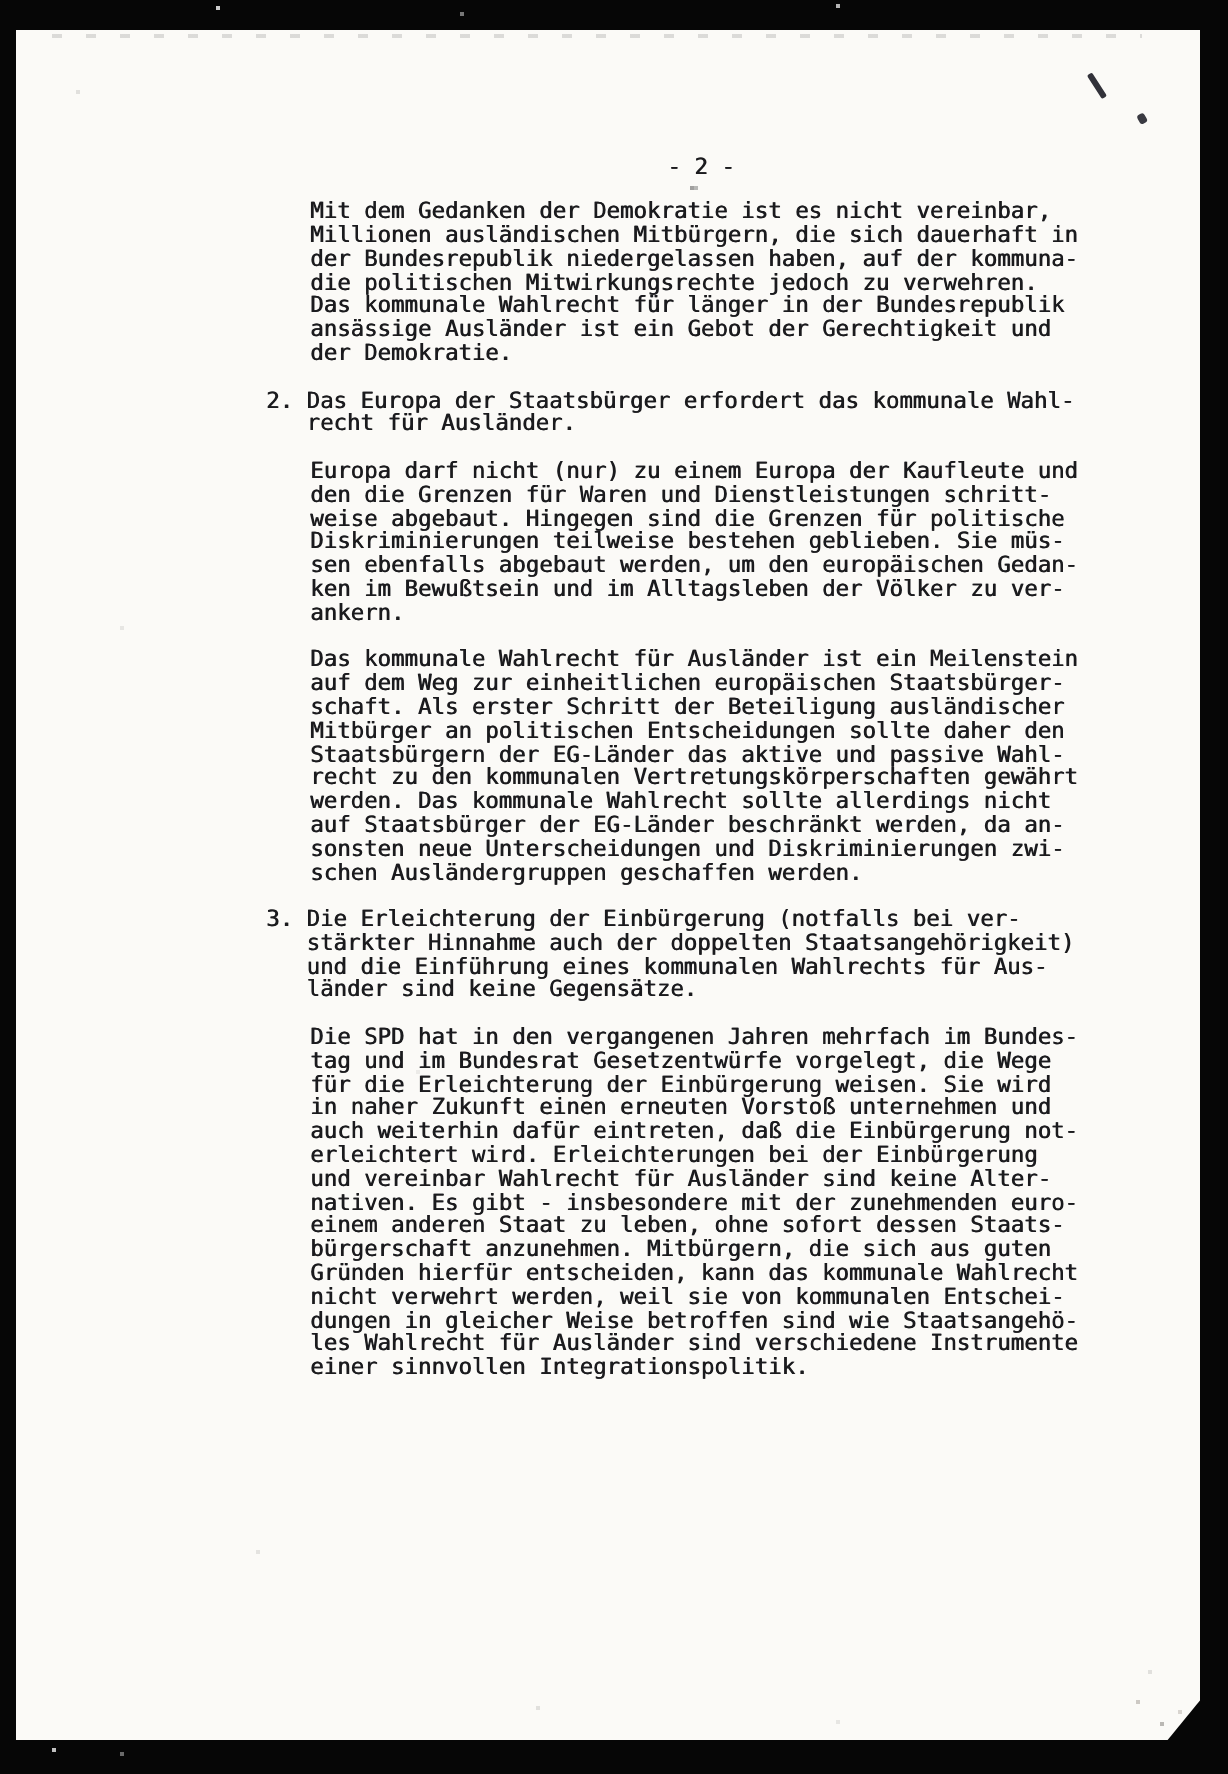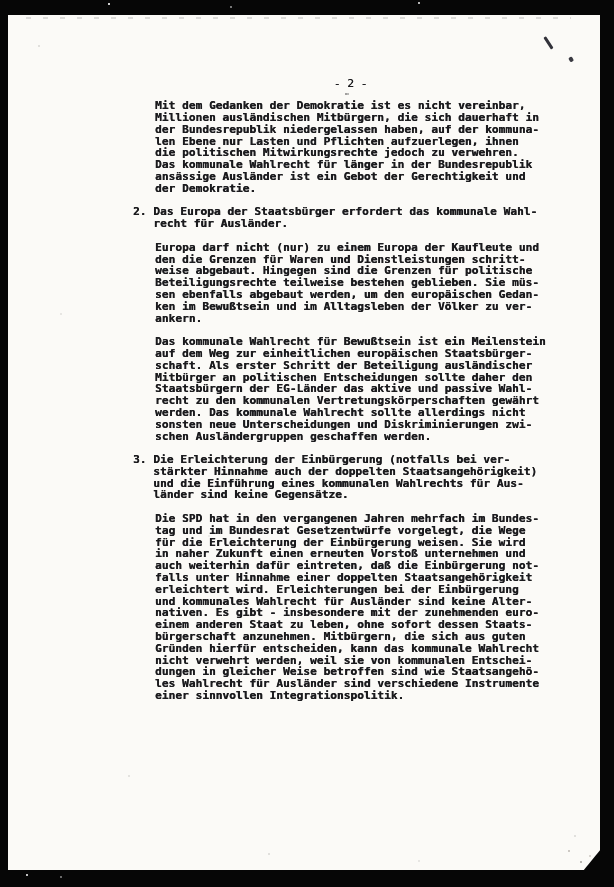--- a/index.html
+++ b/index.html
@@ -70,85 +70,84 @@
   
   .content{
     position:absolute;left:0;top:0;right:0;bottom:0;
     padding:63px 0 0 125px;
     font-size:11.2px;line-height:11.8px;color:#1b1b1e;
     text-shadow:.35px 0 0 currentColor;
   }
   .pagenum{width:391px;margin-left:22px;text-align:center;margin-bottom:10.4px;white-space:pre;}
   .block{margin-bottom:11.8px;}
   .block.plain{padding-left:22px;}
-  .line{white-space:pre;font-weight:bold;}
+  .line{white-space:pre;}
 </style>
 </head>
 <body>
 
 <div class="scan">
   <div class="band-specks"></div>
   <div class="paper">
     <div class="artifact-line"></div>
     <div class="noise"></div>
     <div class="pen-stroke"></div>
     <div class="pen-dot"></div>
     <div class="pagenum-speck"></div>
     <div class="content">
       <div class="pagenum">- 2 -</div>
       <div id="blocks">
           <div class="block plain">
             <div class="line">Mit dem Gedanken der Demokratie ist es nicht vereinbar,</div>
             <div class="line">Millionen ausländischen Mitbürgern, die sich dauerhaft in</div>
             <div class="line">der Bundesrepublik niedergelassen haben, auf der kommuna-</div>
-            <div class="line">len Ebene nur Lasten und Pflichten aufzuerlegen, ihnen</div>
             <div class="line">die politischen Mitwirkungsrechte jedoch zu verwehren.</div>
             <div class="line">Das kommunale Wahlrecht für länger in der Bundesrepublik</div>
             <div class="line">ansässige Ausländer ist ein Gebot der Gerechtigkeit und</div>
             <div class="line">der Demokratie.</div>
           </div>
           <div class="block numbered">
             <div class="line">2. Das Europa der Staatsbürger erfordert das kommunale Wahl-</div>
             <div class="line">   recht für Ausländer.</div>
           </div>
           <div class="block plain">
             <div class="line">Europa darf nicht (nur) zu einem Europa der Kaufleute und</div>
             <div class="line">den die Grenzen für Waren und Dienstleistungen schritt-</div>
             <div class="line">weise abgebaut. Hingegen sind die Grenzen für politische</div>
-            <div class="line">Beteiligungsrechte teilweise bestehen geblieben. Sie müs-</div>
+            <div class="line">Diskriminierungen teilweise bestehen geblieben. Sie müs-</div>
             <div class="line">sen ebenfalls abgebaut werden, um den europäischen Gedan-</div>
             <div class="line">ken im Bewußtsein und im Alltagsleben der Völker zu ver-</div>
             <div class="line">ankern.</div>
           </div>
           <div class="block plain">
-            <div class="line">Das kommunale Wahlrecht für Bewußtsein ist ein Meilenstein</div>
+            <div class="line">Das kommunale Wahlrecht für Ausländer ist ein Meilenstein</div>
             <div class="line">auf dem Weg zur einheitlichen europäischen Staatsbürger-</div>
             <div class="line">schaft. Als erster Schritt der Beteiligung ausländischer</div>
             <div class="line">Mitbürger an politischen Entscheidungen sollte daher den</div>
             <div class="line">Staatsbürgern der EG-Länder das aktive und passive Wahl-</div>
             <div class="line">recht zu den kommunalen Vertretungskörperschaften gewährt</div>
             <div class="line">werden. Das kommunale Wahlrecht sollte allerdings nicht</div>
+            <div class="line">auf Staatsbürger der EG-Länder beschränkt werden, da an-</div>
             <div class="line">sonsten neue Unterscheidungen und Diskriminierungen zwi-</div>
             <div class="line">schen Ausländergruppen geschaffen werden.</div>
           </div>
           <div class="block numbered">
             <div class="line">3. Die Erleichterung der Einbürgerung (notfalls bei ver-</div>
             <div class="line">   stärkter Hinnahme auch der doppelten Staatsangehörigkeit)</div>
             <div class="line">   und die Einführung eines kommunalen Wahlrechts für Aus-</div>
             <div class="line">   länder sind keine Gegensätze.</div>
           </div>
           <div class="block plain">
             <div class="line">Die SPD hat in den vergangenen Jahren mehrfach im Bundes-</div>
             <div class="line">tag und im Bundesrat Gesetzentwürfe vorgelegt, die Wege</div>
             <div class="line">für die Erleichterung der Einbürgerung weisen. Sie wird</div>
             <div class="line">in naher Zukunft einen erneuten Vorstoß unternehmen und</div>
             <div class="line">auch weiterhin dafür eintreten, daß die Einbürgerung not-</div>
-            <div class="line">falls unter Hinnahme einer doppelten Staatsangehörigkeit</div>
             <div class="line">erleichtert wird. Erleichterungen bei der Einbürgerung</div>
-            <div class="line">und kommunales Wahlrecht für Ausländer sind keine Alter-</div>
+            <div class="line">und vereinbar Wahlrecht für Ausländer sind keine Alter-</div>
             <div class="line">nativen. Es gibt - insbesondere mit der zunehmenden euro-</div>
             <div class="line">einem anderen Staat zu leben, ohne sofort dessen Staats-</div>
             <div class="line">bürgerschaft anzunehmen. Mitbürgern, die sich aus guten</div>
             <div class="line">Gründen hierfür entscheiden, kann das kommunale Wahlrecht</div>
             <div class="line">nicht verwehrt werden, weil sie von kommunalen Entschei-</div>
             <div class="line">dungen in gleicher Weise betroffen sind wie Staatsangehö-</div>
             <div class="line">les Wahlrecht für Ausländer sind verschiedene Instrumente</div>
             <div class="line">einer sinnvollen Integrationspolitik.</div>
           </div>
         </div>

